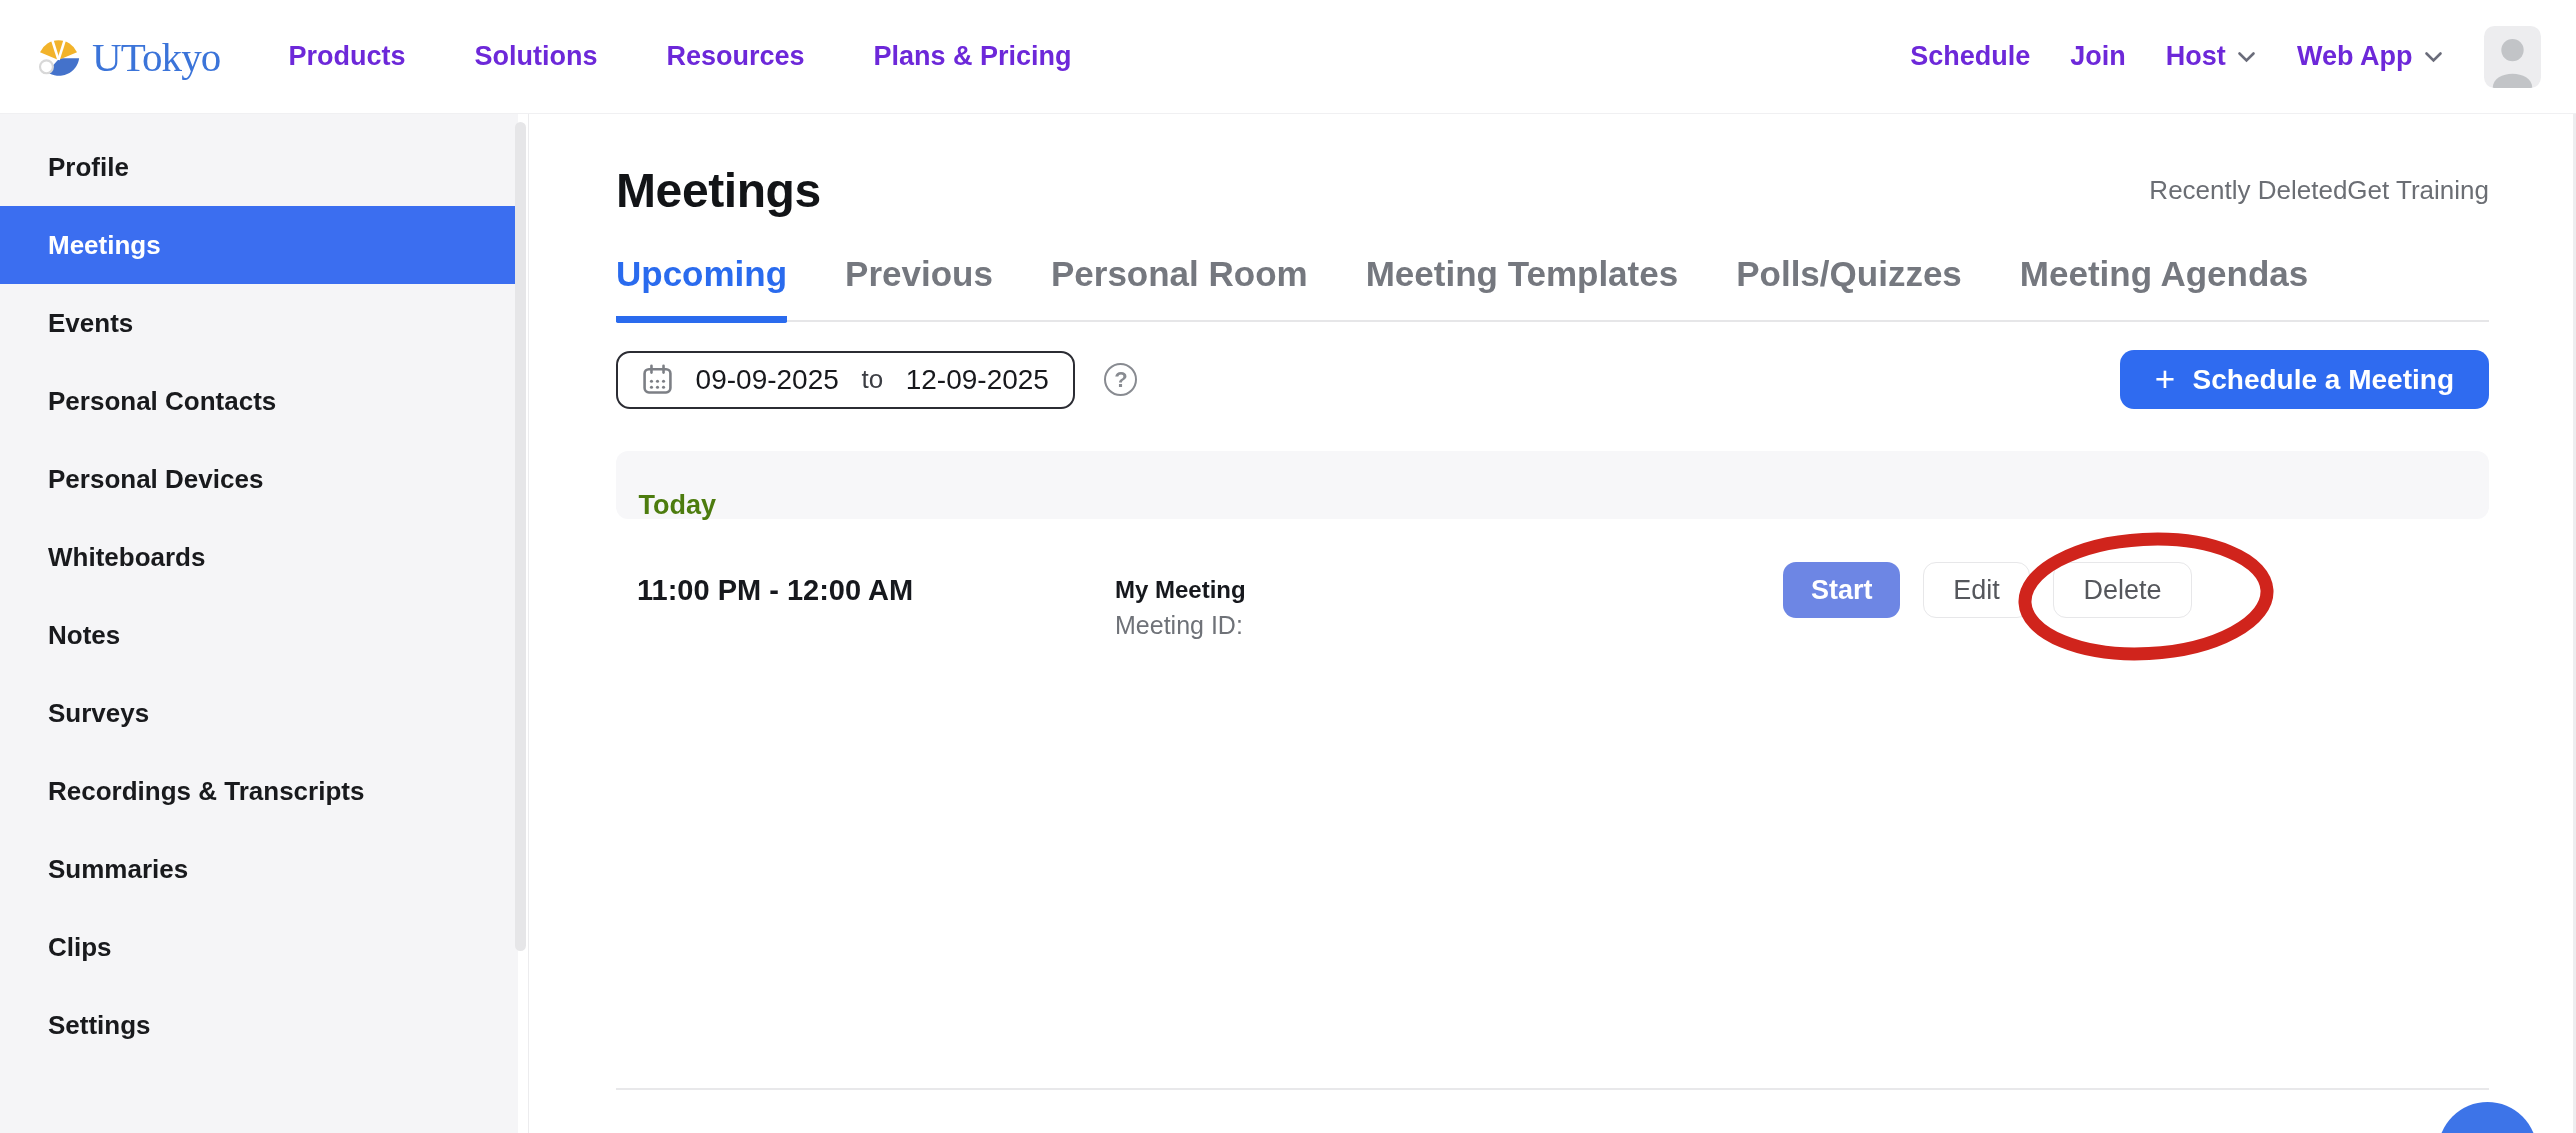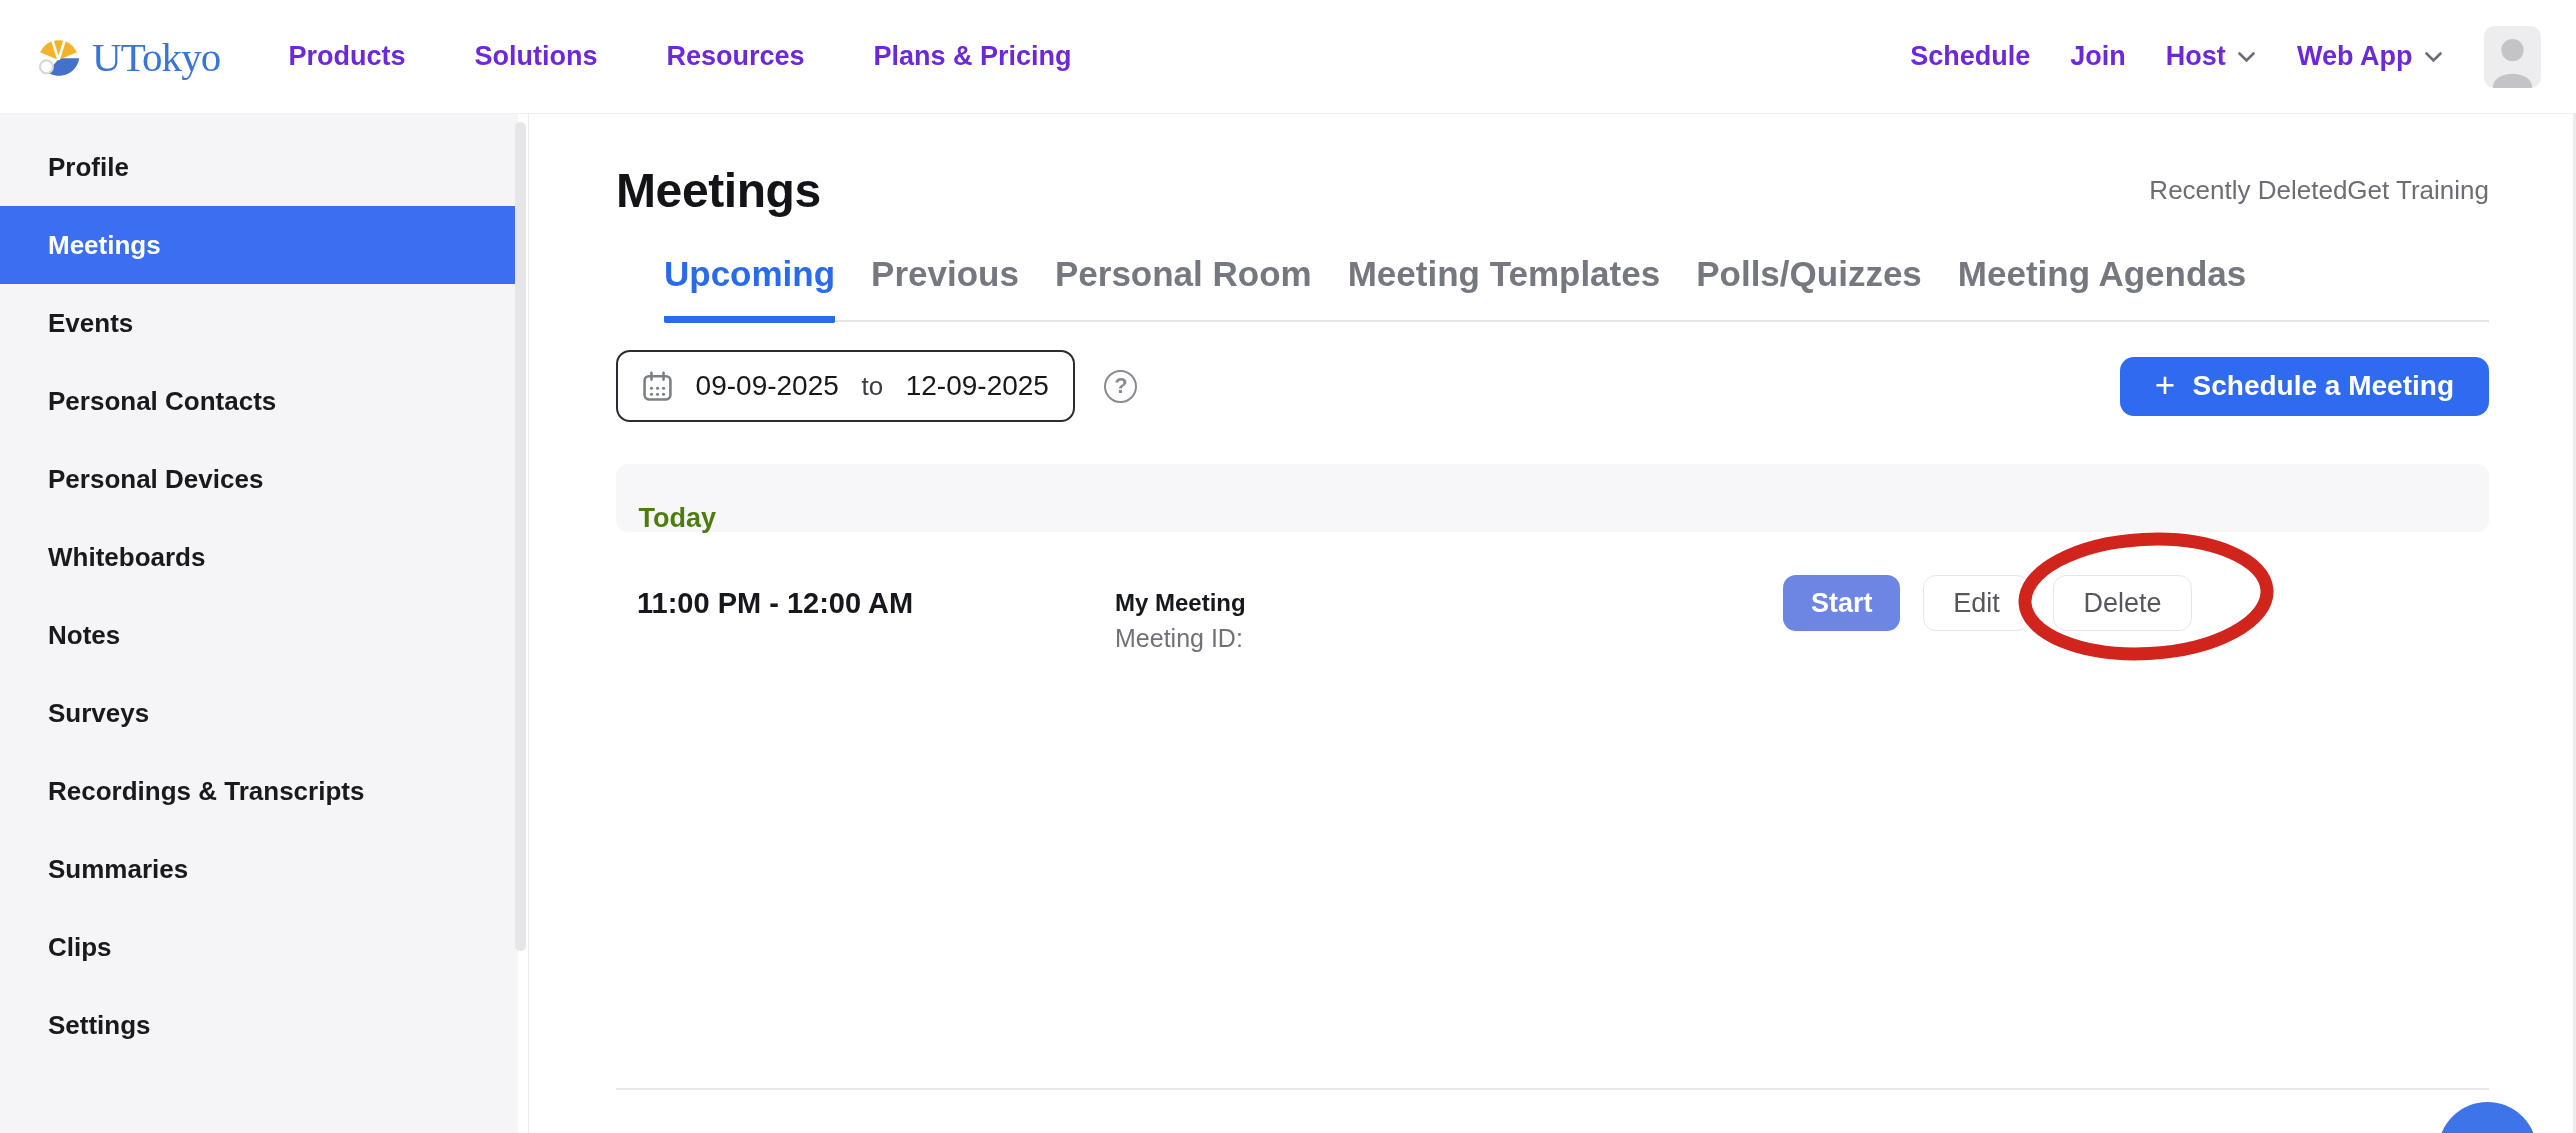--- a/index.html
+++ b/index.html
@@ -55,34 +55,33 @@
   .content { position:relative; flex:1 1 auto; background:#ffffff; padding:0 87px; }
 
   .content-head {
     margin-top:49px; display:flex; align-items:center;
   }
   .page-title { font-size:48px; font-weight:700; color:#121417; letter-spacing:-0.4px; }
   .head-links { margin-left:auto; display:flex; }
   .head-link { font-size:26px; color:#6b6e74; cursor:pointer; white-space:nowrap; }
 
   .tabs {
-    margin-top:36px; display:flex; gap:36px;
+    margin-top:36px; display:flex; gap:58px;
     border-bottom:2.6px solid #e6e6e8;
-    margin-left:48px;
   }
   .tab {
     font-size:35px; font-weight:600; color:#75787f; padding-bottom:22px;
     cursor:pointer; white-space:nowrap; margin-bottom:-2.6px; border-bottom:7px solid transparent;
     border-radius:0 0 1.7px 1.7px;
   }
   .tab.active { color:#2a6bee; border-bottom-color:#2a6bee; }
 
   .controls { margin-top:28px; display:flex; align-items:center; }
   .date-range {
-    height:72px; border:2.2px solid #2b2c33; border-radius:14px;
+    height:58px; border:2.2px solid #2b2c33; border-radius:14px;
     display:flex; align-items:center; gap:22.6px; padding:0 24px; cursor:pointer; background:#fff;
   }
   .date-range .cal { width:31px; height:31px; }
   .date-text { font-size:28px; color:#17181c; }
   .date-sep { font-size:26px; color:#3c3e44; }
   .help-bubble {
     margin-left:29.5px; width:33px; height:33px; border-radius:50%;
     border:2.6px solid #888b91; color:#888b91; font-size:22px; font-weight:600;
     display:flex; align-items:center; justify-content:center; cursor:pointer;
   }

